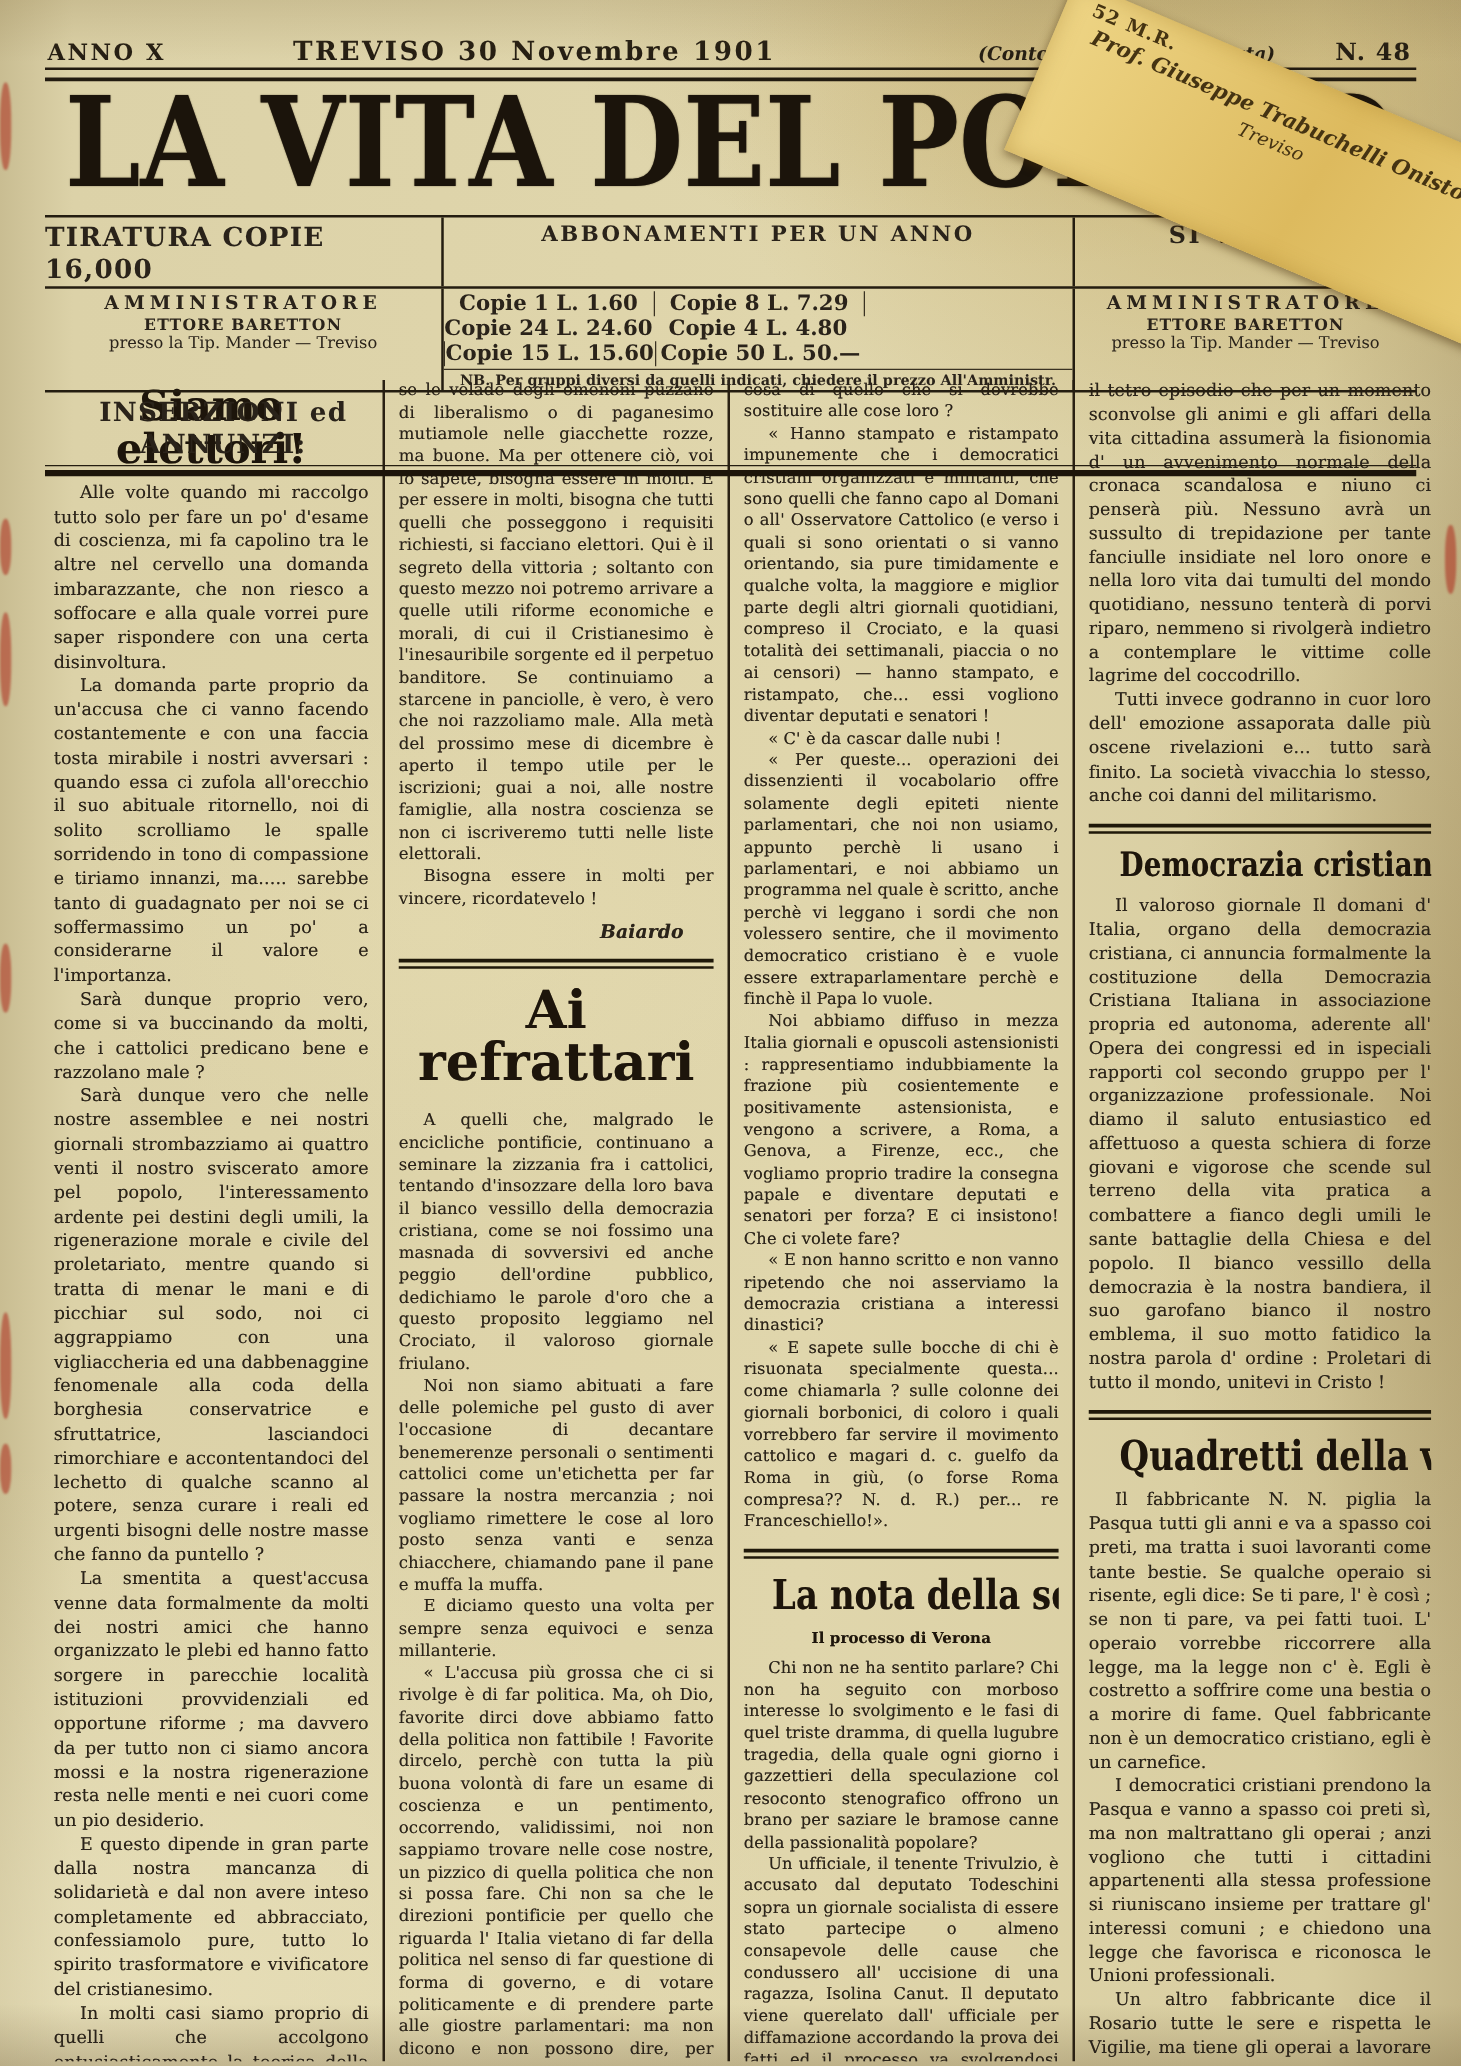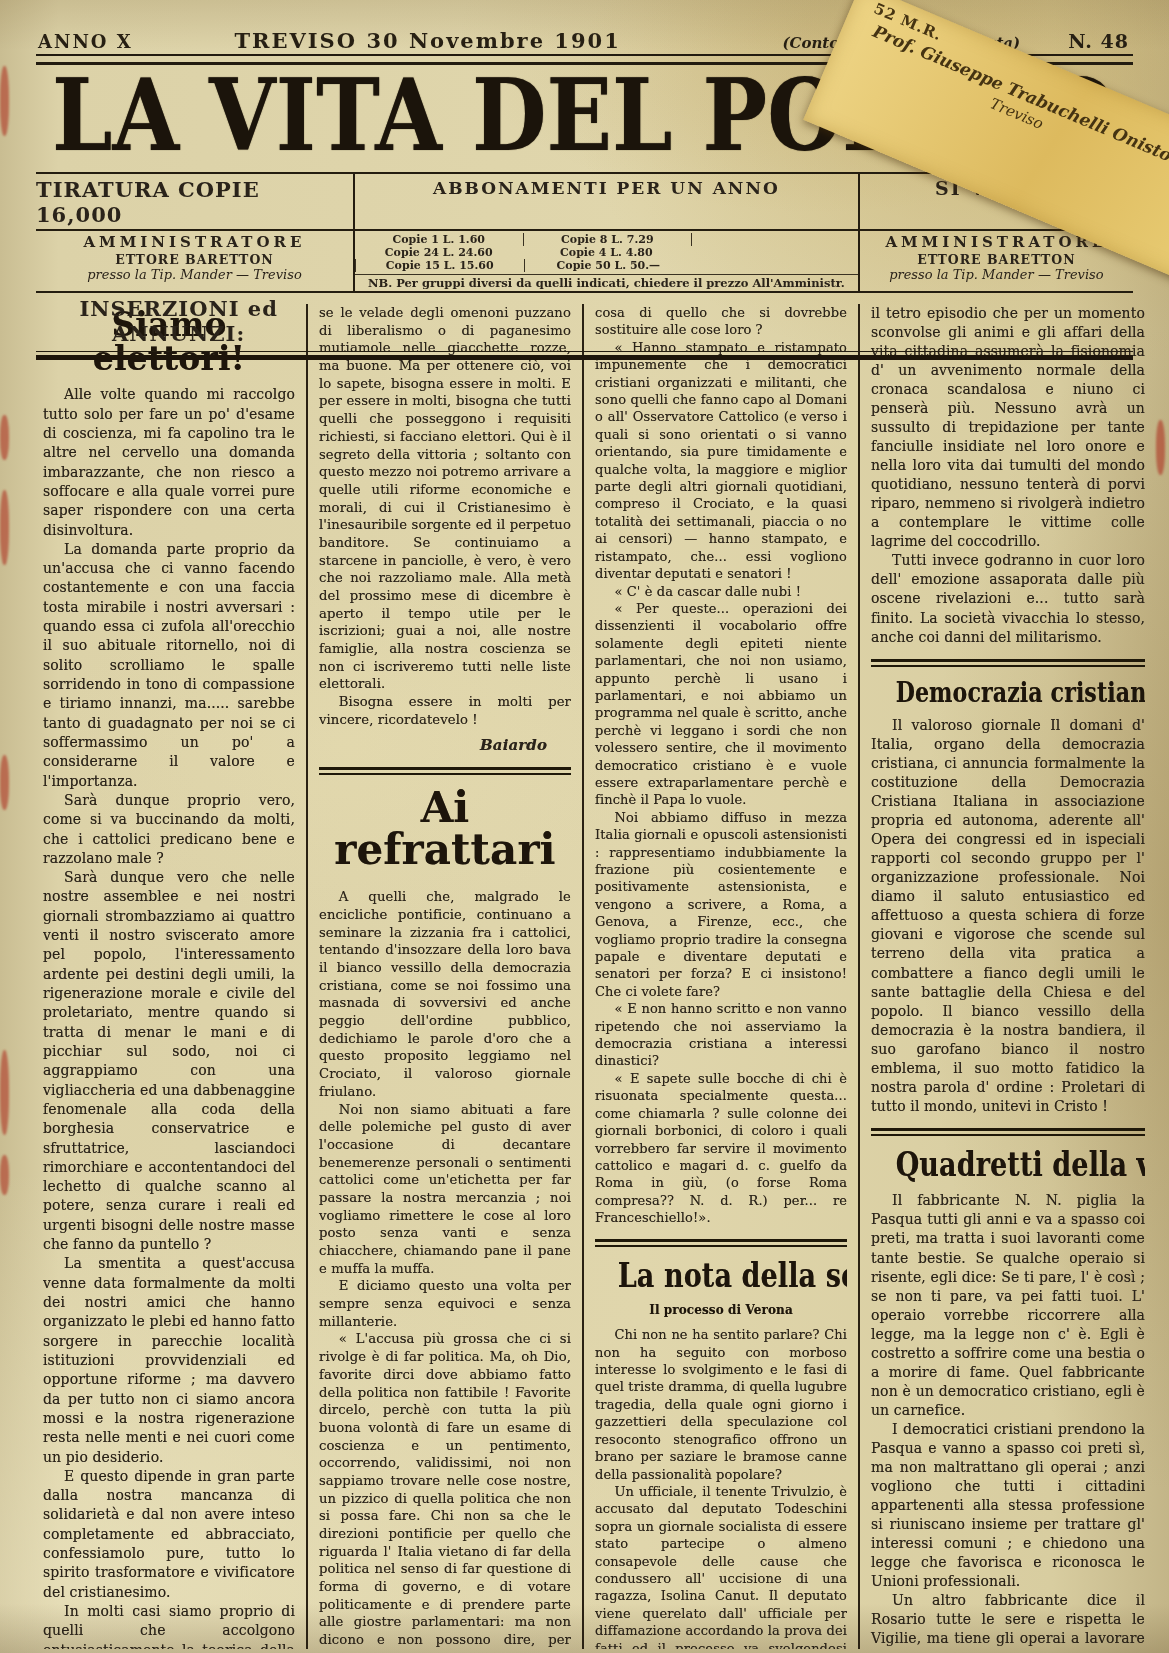--- a/index.html
+++ b/index.html
@@ -46,22 +46,22 @@
   .rowA{border-top:2px solid #241d10;}
   .cA{width:29%; padding:3px 0 2px;}
   .cB{width:46%; border-left:2px solid #241d10; border-right:2px solid #241d10; text-align:center;}
   .cC{width:25%; text-align:center;}
   .tiratura{font-size:21px; font-weight:bold; letter-spacing:1px;}
   .abbo{font-size:17px; font-weight:bold; letter-spacing:2px; padding-top:4px;}
   .sivende{font-size:19px; font-weight:bold; letter-spacing:2px; padding-top:3px;}
   .admin{text-align:center; line-height:1.25; padding:2px 0;}
   .admin .t{font-size:15px; font-weight:bold; letter-spacing:4px;}
   .admin .n{font-size:12.5px; font-weight:bold; letter-spacing:1px;}
-  .admin .a{font-size:13px; font-style:italic;}
-  .prices{display:flex; flex-wrap:wrap; font-size:11px; font-weight:bold; padding-top:2px;}
+  .admin .a{font-size:13px; }
+  .prices{display:flex; flex-wrap:wrap; font-size:17px; font-weight:bold; padding-top:2px;}
   .prices span{width:33.33%; white-space:nowrap;}
   .prices span:nth-child(3n+2){border-left:1px solid #3a3222; border-right:1px solid #3a3222;}
   .nb{font-size:11.5px; font-weight:bold; border-top:1px solid #3a3222; margin-top:2px; padding:1px 0;}
   .rowC{align-items:center; border-bottom:none; padding:3px 0 4px;}
   .ins-label{width:26%; font-size:21px; font-weight:bold; letter-spacing:1px;text-align:center;}
   .ins-txt{width:37%; font-size:10.5px; font-weight:bold; text-align:center; line-height:1.3; padding:0 8px;}
   .ins-txt + .ins-txt{border-left:1px solid #3a3222;}
   .rule-heavy{border-top:1px solid #241d10; border-bottom:5px solid #1d150a; height:3px; margin-top:1px;}
   
   .cols{position:absolute; top:304px; bottom:4px; left:30px; right:24px; display:flex; z-index:3;}

